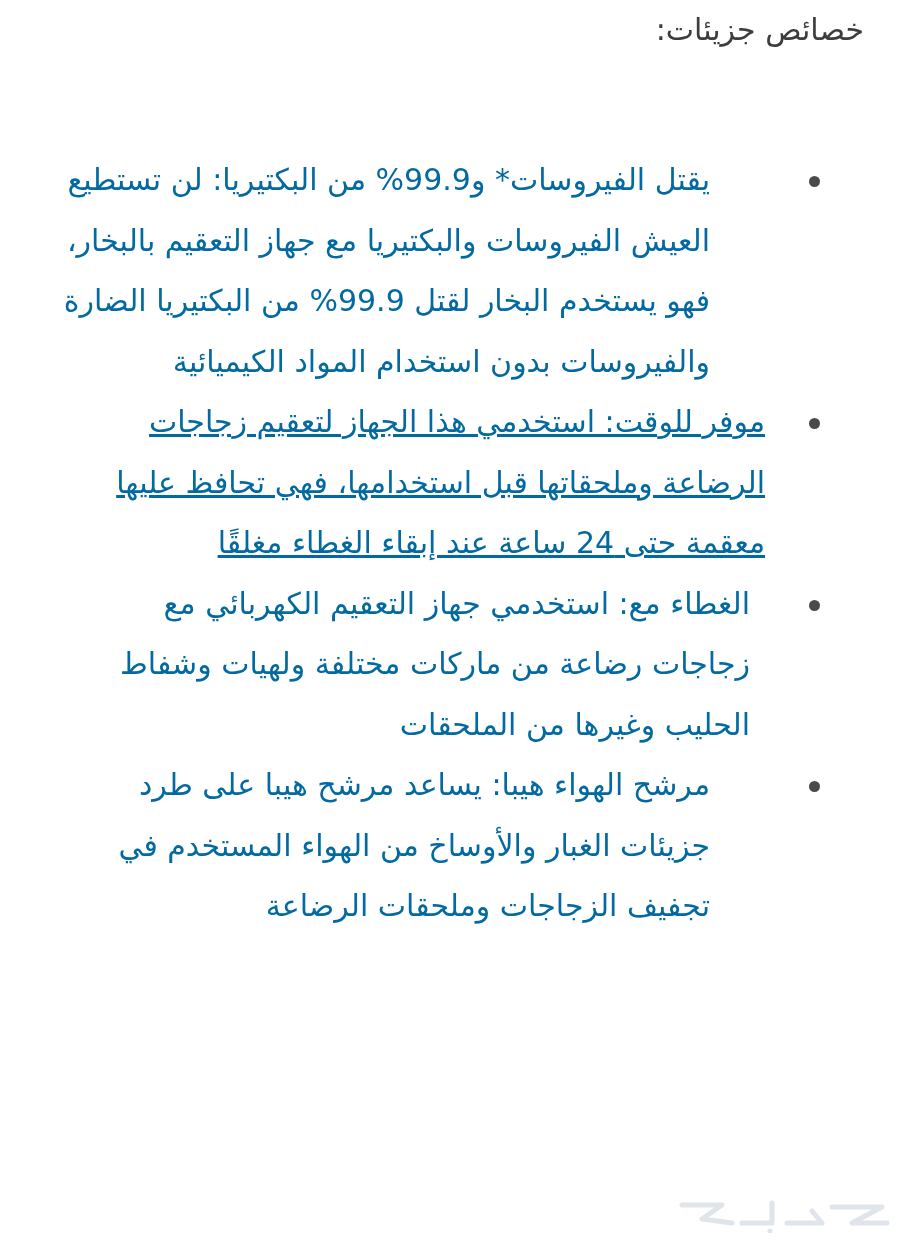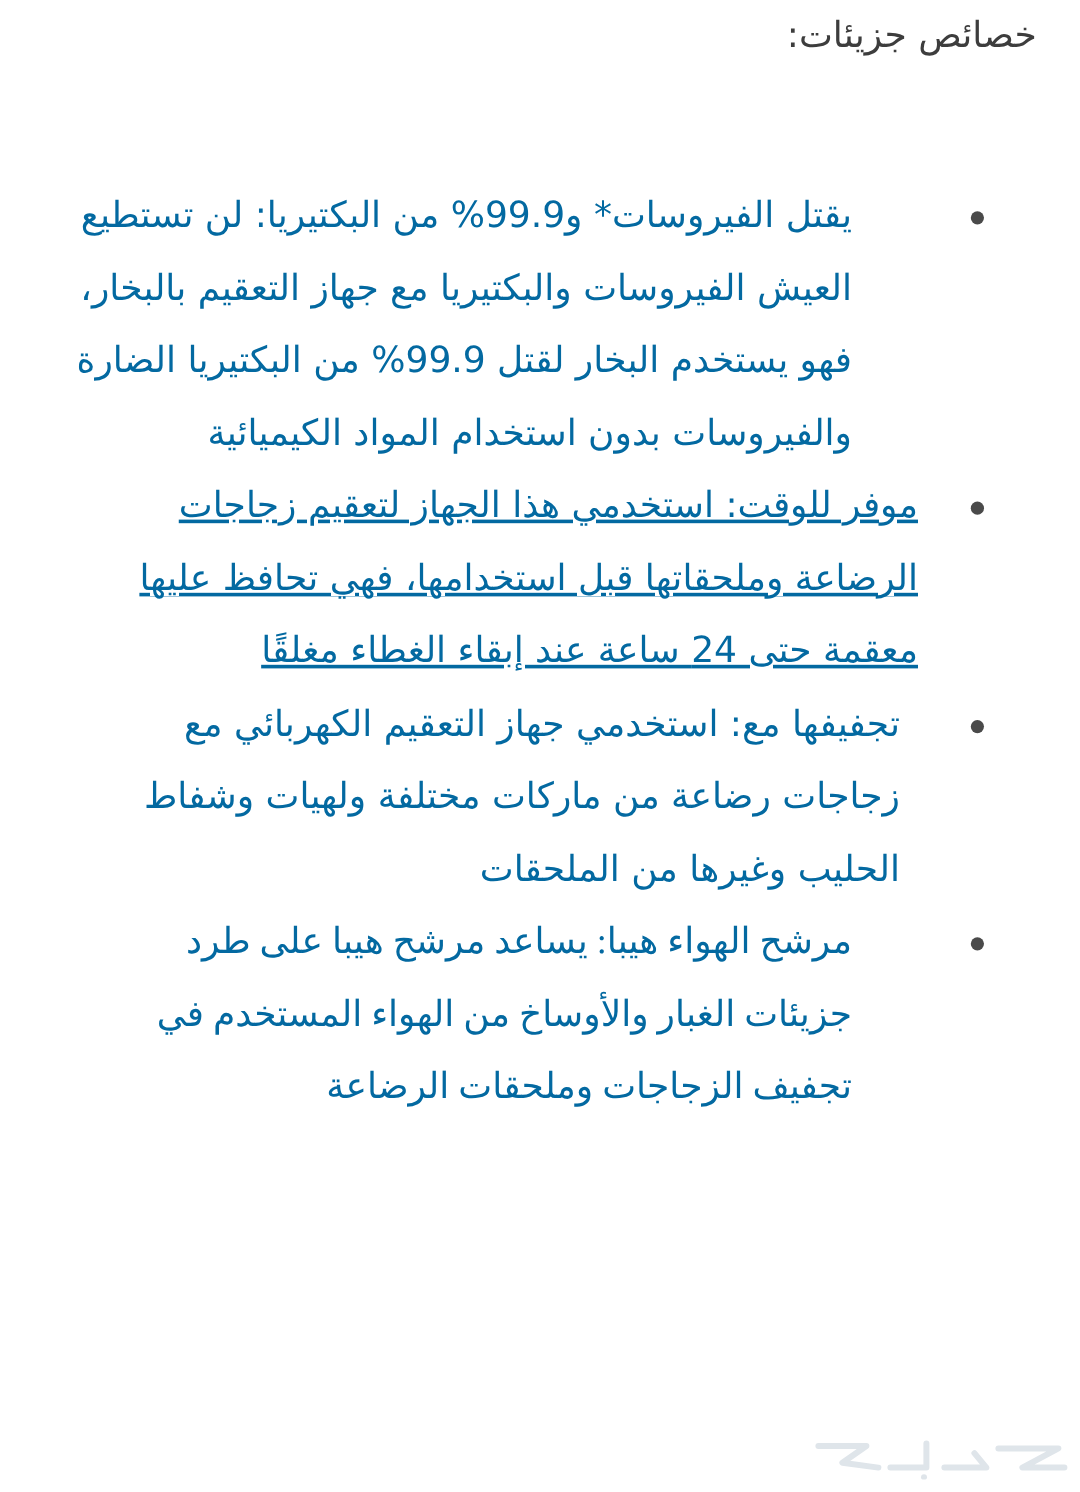--- a/index.html
+++ b/index.html
@@ -62,21 +62,21 @@
       width: 700px;
       margin-right: auto;
       margin-left: 0;
       white-space: normal;
     }
     .f0 { margin-top: 0; }
     .f0 .text { width: 650px; }
     .f1 .text { width: 705px; }
     .f2 .text { width: 705px; text-decoration: underline; }
     .f3 .text { width: 690px; }
-    .f4 .text { width: 650px; font-family: Liberation Serif, serif; }
+    .f4 .text { width: 650px; }
     .watermark {
       position: absolute;
       right: 8px;
       bottom: 10px;
       width: 230px;
       height: 40px;
       direction: ltr;
     }
     .watermark svg { width: 100%; height: 100%; }
   </style>
@@ -90,21 +90,21 @@
     <li class="feature f0">
       <span class="bullet"></span>
       <span class="text">يقتل الفيروسات* و99.9% من البكتيريا: لن تستطيع العيش الفيروسات والبكتيريا مع جهاز التعقيم بالبخار، فهو يستخدم البخار لقتل 99.9% من البكتيريا الضارة والفيروسات بدون استخدام المواد الكيميائية</span>
     </li>
     <li class="feature f2">
       <span class="bullet"></span>
       <span class="text">موفر للوقت: استخدمي هذا الجهاز لتعقيم زجاجات الرضاعة وملحقاتها قبل استخدامها، فهي تحافظ عليها معقمة حتى 24 ساعة عند إبقاء الغطاء مغلقًا</span>
     </li>
     <li class="feature f3">
       <span class="bullet"></span>
-      <span class="text">تجفيفها مع: استخدمي جهاز التعقيم الكهربائي مع زجاجات رضاعة من ماركات مختلفة ولهيات وشفاط الحليب وغيرها من الملحقات</span>
+      <span class="text">الغطاء مع: استخدمي جهاز التعقيم الكهربائي مع زجاجات رضاعة من ماركات مختلفة ولهيات وشفاط الحليب وغيرها من الملحقات</span>
     </li>
     <li class="feature f4">
       <span class="bullet"></span>
       <span class="text">مرشح الهواء هيبا: يساعد مرشح هيبا على طرد جزيئات الغبار والأوساخ من الهواء المستخدم في تجفيف الزجاجات وملحقات الرضاعة</span>
     </li>
   </ul>
 
   <div class="watermark">
     <svg viewBox="0 0 230 40" xmlns="http://www.w3.org/2000/svg">
       <g fill="none" stroke="#dfe5ea" stroke-width="5" stroke-linecap="round" stroke-linejoin="round">

